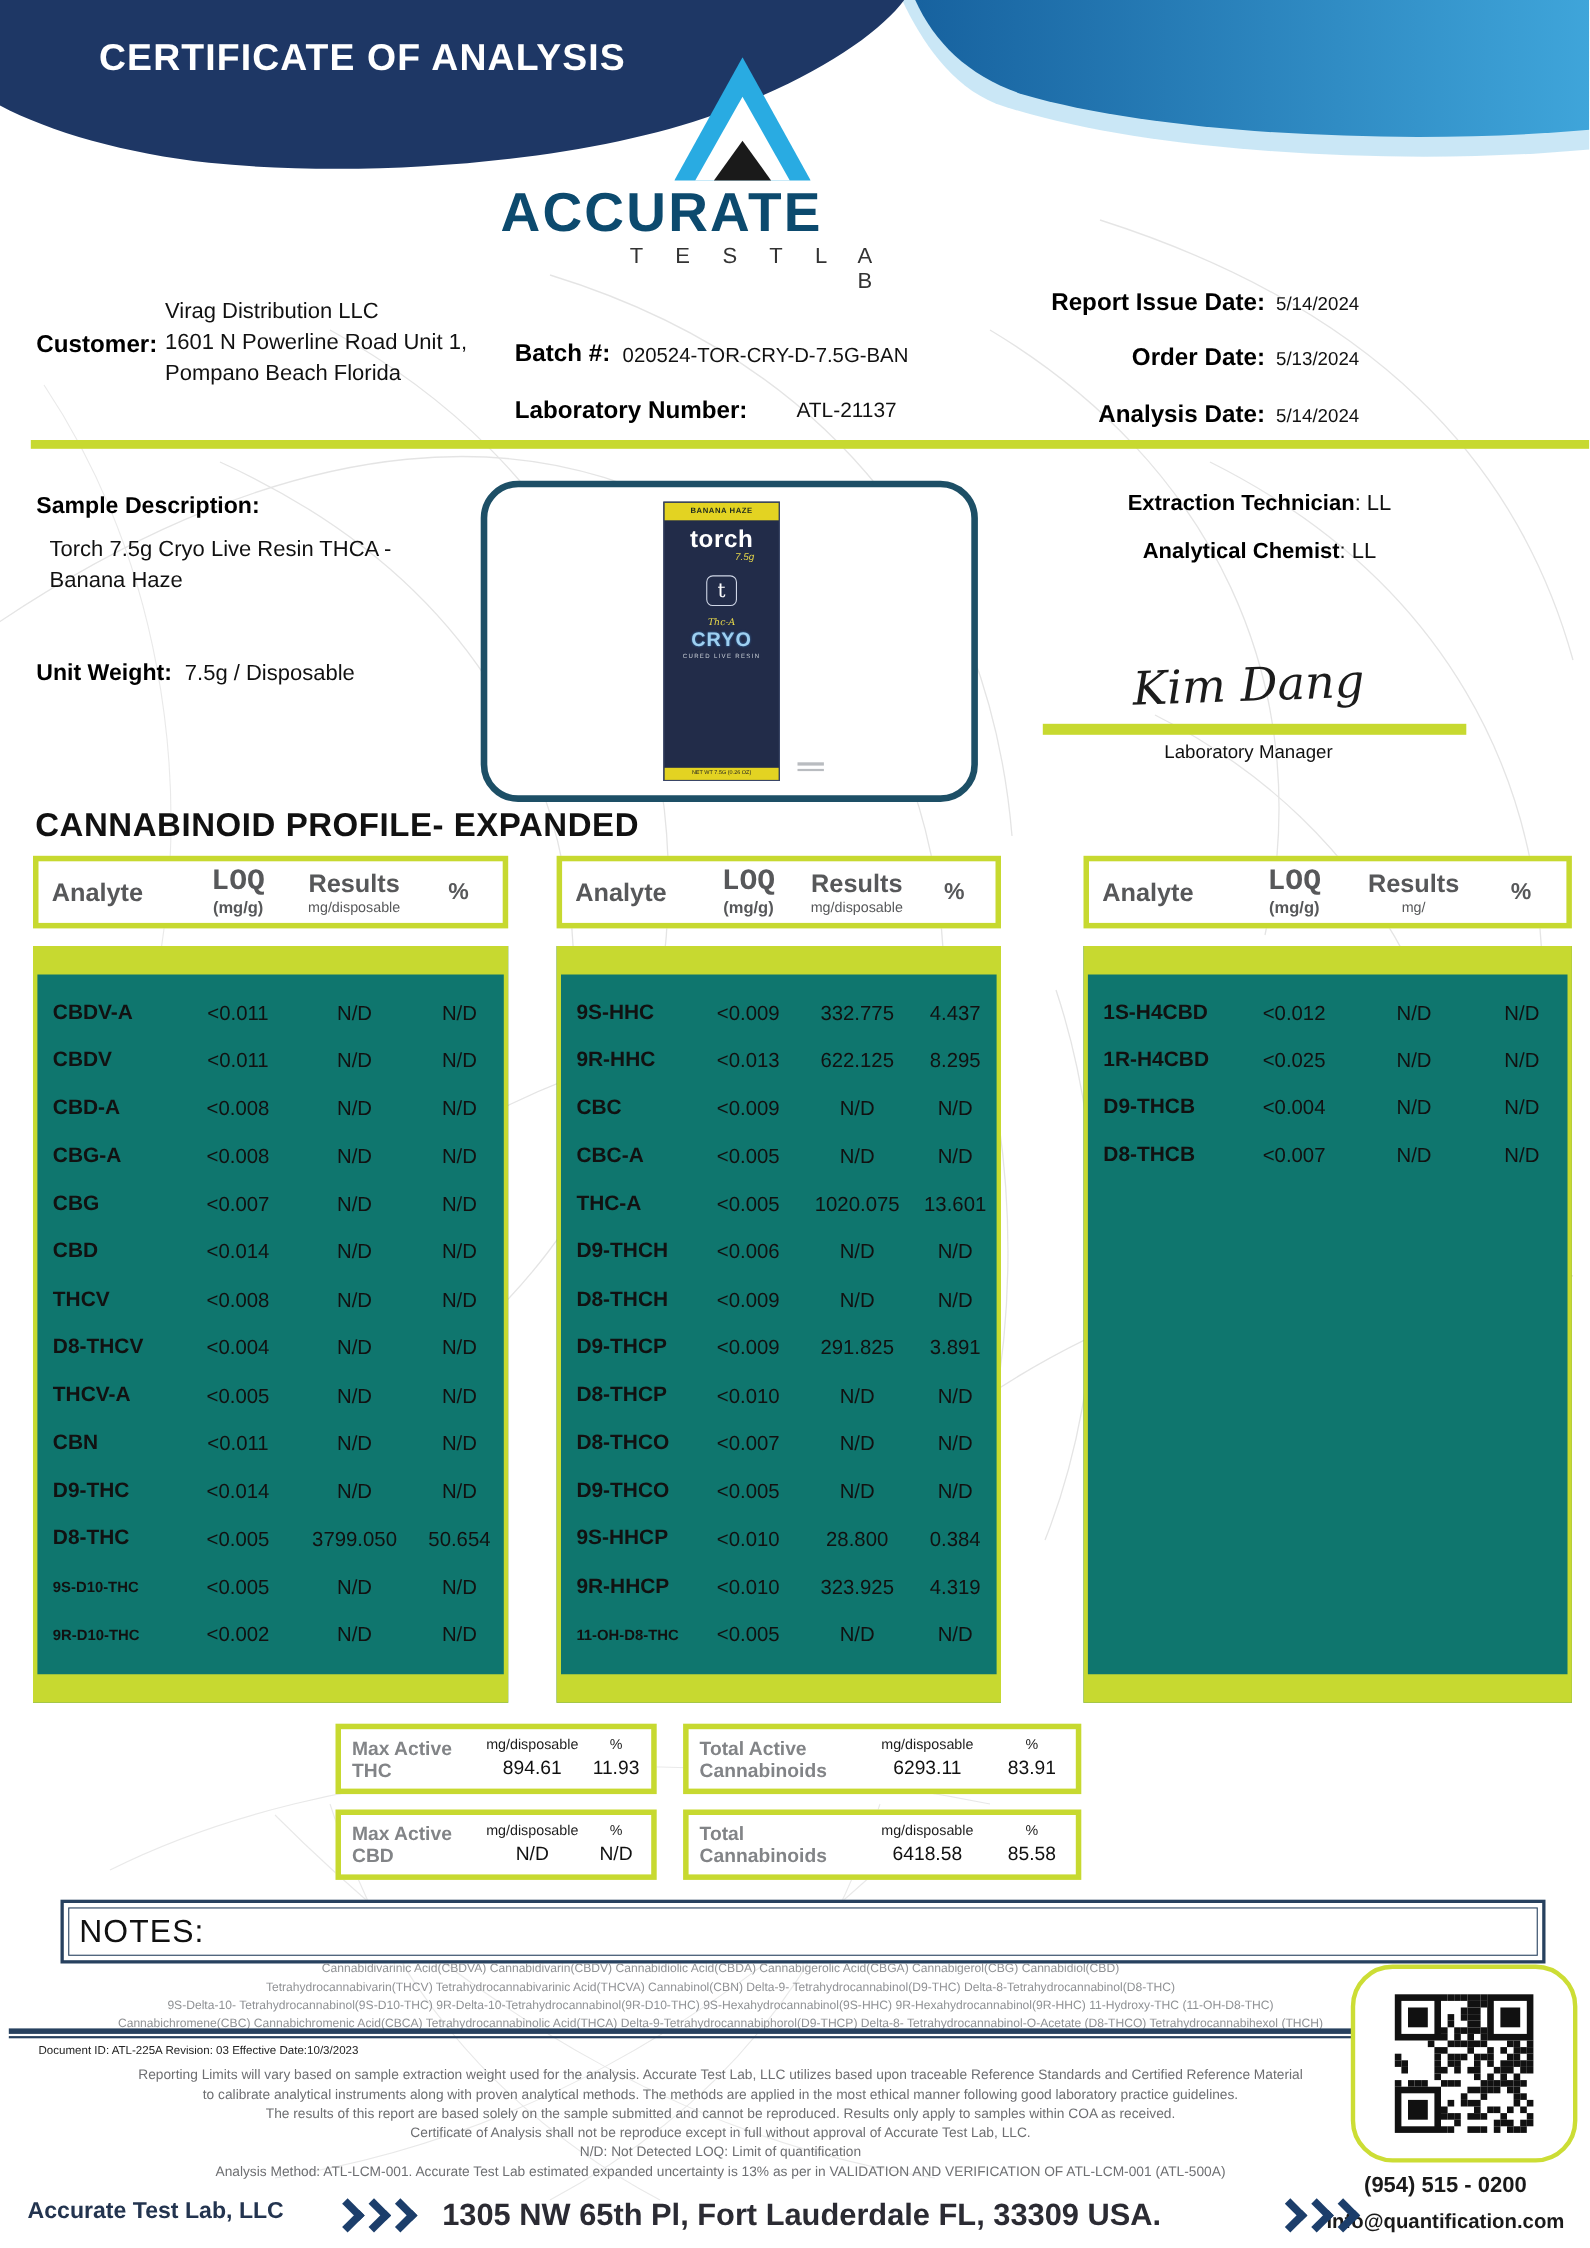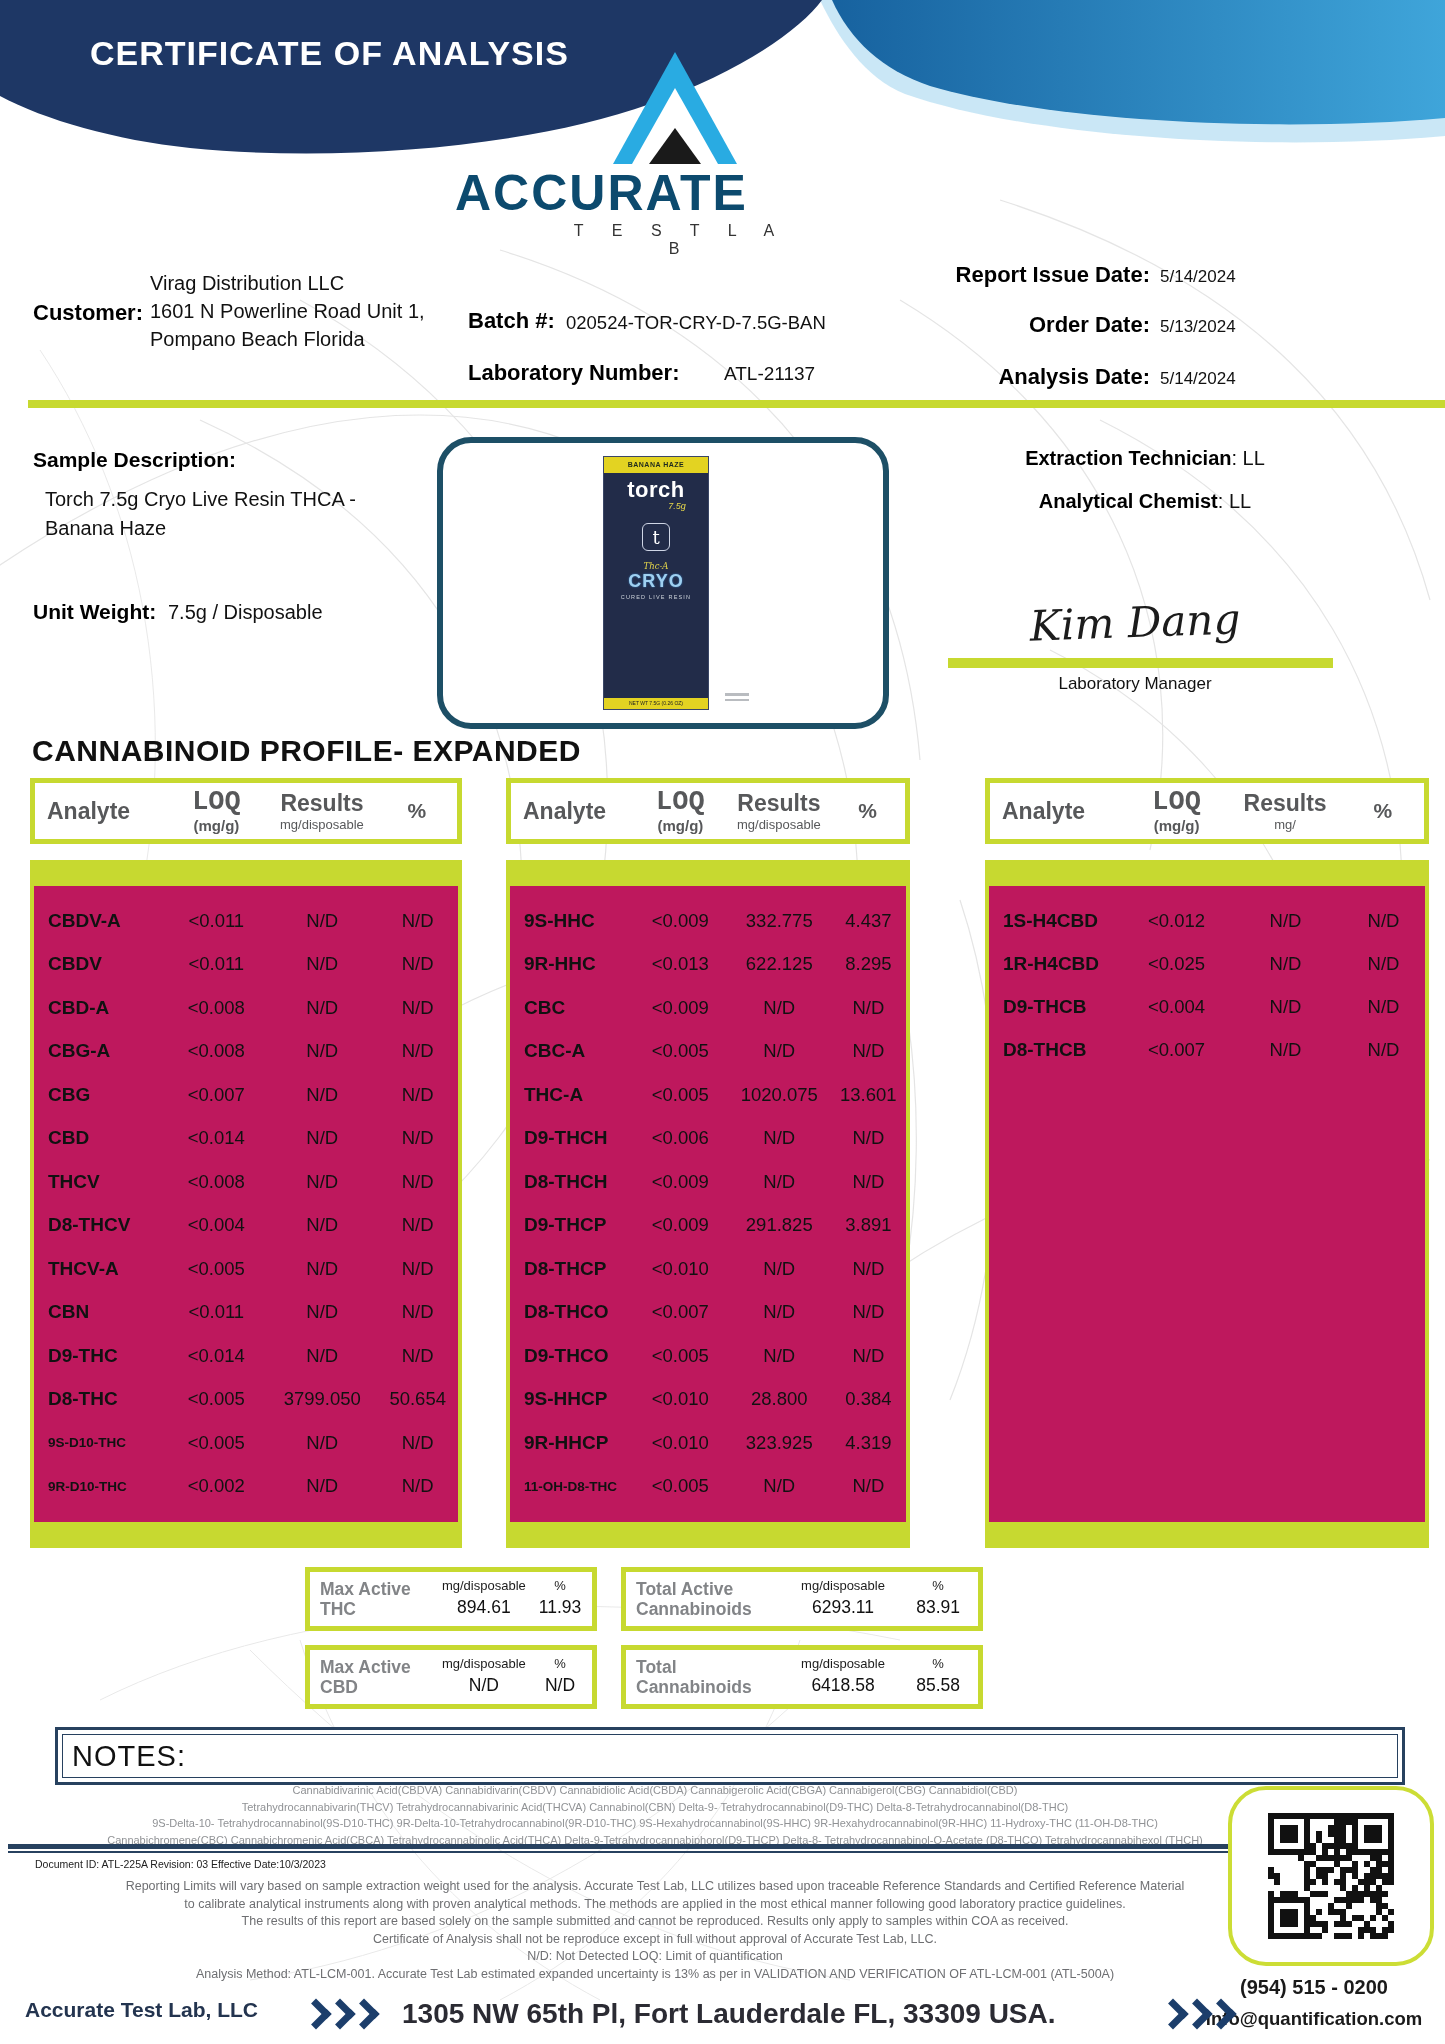--- a/index.html
+++ b/index.html
@@ -9,22 +9,22 @@
 
   
   .bg-pattern{left:0;top:0;z-index:0;}
 
   
   .hdr-svg{left:0;top:0;z-index:1;}
   .hdr-title{left:90px;top:34px;z-index:2;color:#fff;font-size:34px;font-weight:bold;letter-spacing:1px;}
   .logo-tri{left:613px;top:52px;z-index:2;}
   .logo-brand{left:455px;top:164px;width:440px;text-align:left;z-index:2;
               color:#0c4a6e;font-size:50px;font-weight:bold;letter-spacing:2px;}
-  .logo-sub{left:555px;top:222px;width:250px;text-align:center;z-index:2;
-            color:#333;font-size:16px;letter-spacing:12px;}
+  .logo-sub{left:555px;top:222px;width:250px;text-align:right;z-index:2;
+            color:#333;font-size:20px;letter-spacing:12px;}
 
   
   .lbl{font-weight:bold;color:#000;}
   .cust-name{left:150px;top:272px;font-size:20px;}
   .cust-lbl{left:33px;top:300px;font-size:22px;}
   .cust-a1{left:150px;top:300px;font-size:20px;}
   .cust-a2{left:150px;top:328px;font-size:20px;}
   .batch-lbl{left:468px;top:308px;font-size:22px;}
   .batch-val{left:566px;top:312px;font-size:18.5px;}
   .labnum-lbl{left:468px;top:360px;font-size:22px;}
@@ -68,21 +68,21 @@
             font-style:italic;font-size:42px;color:#1c1c1c;transform:rotate(-2deg);z-index:2;}
   .sig-bar{left:948px;top:658px;width:385px;height:10px;background:#c7d930;z-index:1;}
   .sig-title{left:940px;top:674px;width:390px;text-align:center;font-weight:normal;font-size:17px;}
 
   
   .sec-title{left:32px;top:734px;font-size:30px;font-weight:bold;letter-spacing:.5px;}
 
   
   .thead{top:778px;height:66px;border:5px solid #c7d930;background:#fff;box-sizing:border-box;
          display:flex;align-items:center;z-index:2;}
-  .tbody{top:860px;height:688px;background:#be185d;box-sizing:border-box;z-index:2;
+  .tbody{top:860px;height:688px;background:#0f766e;box-sizing:border-box;z-index:2;
          border-left:4px solid #c7d930;border-right:4px solid #c7d930;
          border-top:26px solid #c7d930;border-bottom:26px solid #c7d930;padding-top:13px;}
   .th-analyte{width:31%;padding-left:12px;font-size:23px;font-weight:bold;color:#57585a;box-sizing:border-box;}
   .th-col{width:24%;text-align:center;color:#57585a;line-height:1;}
   .th-col .main{font-size:27px;font-weight:bold;display:block;font-family:Liberation Mono, monospace;}
   .th-col .sub{font-size:15px;font-weight:bold;display:block;margin-top:2px;}
   .th-res{width:26%;text-align:center;color:#57585a;line-height:1;}
   .th-res .main{font-size:23px;font-weight:bold;display:block;}
   .th-res .sub{font-size:13px;display:block;margin-top:3px;}
   .th-pct{width:19%;text-align:center;font-size:21px;font-weight:bold;color:#57585a;}

